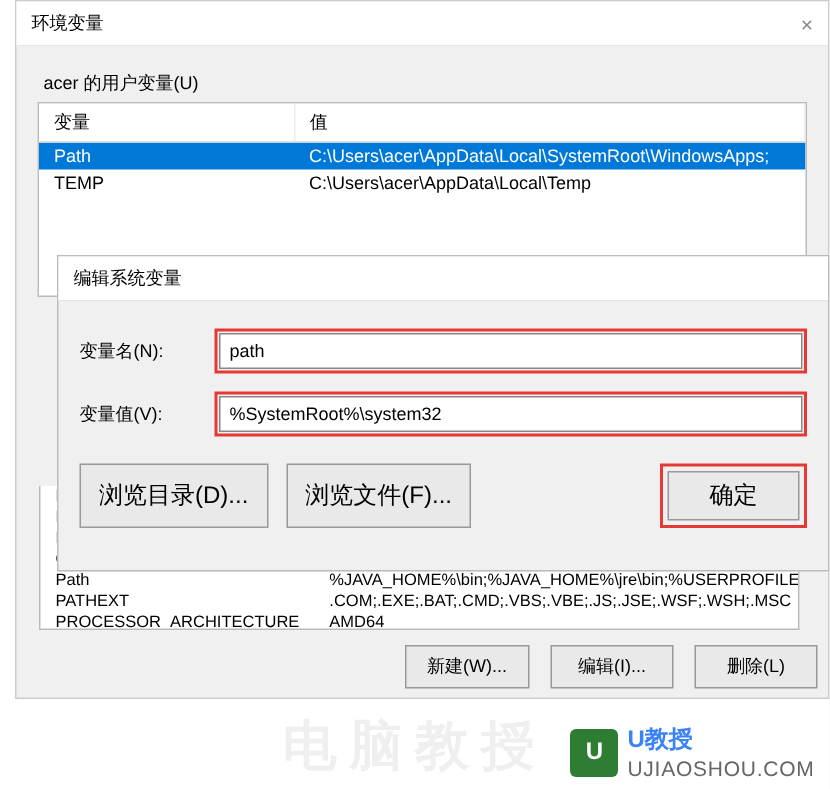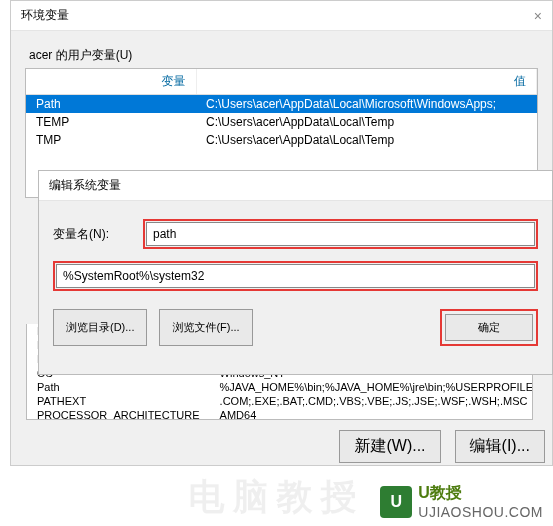--- a/index.html
+++ b/index.html
@@ -7,51 +7,51 @@
 
     
     .outer { position: absolute; left: 10px; top: 0; right: 0; bottom: 60px; border: 1px solid #ccc; background: #f0f0f0; }
     .outer-title { padding: 6px 10px; background: #fff; border-bottom: 1px solid #e5e5e5; display: flex; justify-content: space-between; align-items: center; }
     .outer-close { font-size: 14px; color: #888; }
     .outer-body { padding: 10px 14px; }
     .section-label { margin: 6px 0 4px 4px; }
 
     .tbl-wrap { border: 1px solid #bbb; background: #fff; height: 130px; overflow: hidden; }
     .tbl { width: 100%; border-collapse: collapse; }
-    .tbl th { text-align: right; font-weight: normal; padding: 4px 10px; border-bottom: 1px solid #ddd; border-right: 1px solid #eee; background: #fff; color: #0369a1; }
+    .tbl th { text-align: left; font-weight: normal; padding: 4px 10px; border-bottom: 1px solid #ddd; border-right: 1px solid #eee; background: #fff; color: #000000; }
     .tbl td { padding: 2px 10px; white-space: nowrap; }
     .tbl tr.sel td { background: #0078d7; color: #fff; }
 
     
     .sub { position: absolute; left: 38px; right: 0; top: 170px; border: 1px solid #bbb; background: #f0f0f0; z-index: 2; }
     .sub-title { padding: 6px 10px; background: #fff; border-bottom: 1px solid #e5e5e5; }
     .sub-body { padding: 18px 14px 28px 14px; }
     .row { display: flex; align-items: center; margin-bottom: 12px; }
     .row label { width: 90px; }
     .row .field-wrap { flex: 1; border: 2px solid #e53935; padding: 1px; }
     .row input { width: 100%; border: 1px solid #888; padding: 4px 6px; font-family: inherit; font-size: 12px; outline: none; }
     .btn-row { display: flex; gap: 12px; padding-top: 6px; }
     .btn-row .spacer { flex: 1; }
-    button.win { min-width: 88px; padding: 5px 12px; border: 1px solid #999; background: #e9e9e9; font-family: inherit; font-size: 11px; cursor: pointer; }
+    button.win { min-width: 88px; padding: 5px 12px; border: 1px solid #999; background: #e9e9e9; font-family: inherit; font-size: 16px; cursor: pointer; }
     .hl { border: 2px solid #e53935; padding: 3px; display: inline-block; }
 
     
     .tbl2-wrap { position: absolute; left: 26px; right: 20px; top: 324px; border: 1px solid #bbb; border-top: none; background: #fff; height: 96px; overflow: hidden; z-index: 1; }
     .tbl2 { width: 100%; border-collapse: collapse; }
     .tbl2 td { padding: 1px 10px; white-space: nowrap; overflow: hidden; font-size: 11px; }
 
     
     .lower-btns { position: absolute; left: 26px; right: 8px; top: 430px; display: flex; justify-content: flex-end; gap: 14px; z-index: 1; }
-    .lower-btns button { min-width: 82px; padding: 5px 14px; border: 1px solid #999; background: #e9e9e9; font-family: inherit; font-size: 16px; cursor: pointer; }
+    .lower-btns button { min-width: 82px; padding: 5px 14px; border: 1px solid #999; background: #e9e9e9; font-family: inherit; font-size: 12px; cursor: pointer; }
 
     
     .wm { position: absolute; right: 10px; bottom: 6px; display: flex; align-items: center; gap: 6px; z-index: 10; }
     .wm-badge { width: 32px; height: 32px; background: #2e7d32; display: flex; align-items: center; justify-content: center; font-weight: bold; color: #fff; font-size: 16px; border-radius: 4px; }
     .wm-text { display: flex; flex-direction: column; }
-    .wm-text .big { font-size: 16px; font-weight: bold; color: #4d7c0f; }
+    .wm-text .big { font-size: 16px; font-weight: bold; color: #3b82f6; }
     .wm-text .small { font-size: 14px; color: #666; letter-spacing: 0.5px; }
     .ghost { position: absolute; bottom: 4px; left: 50%; transform: translateX(-50%); font-size: 36px; font-weight: bold; color: #000; opacity: 0.06; pointer-events: none; letter-spacing: 8px; }
   </style>
 </head>
 <body>
 
 <div class="outer">
   <div class="outer-title">
     <span>环境变量</span>
     <span class="outer-close">×</span>
@@ -62,46 +62,43 @@
       <table class="tbl">
         <thead>
           <tr>
             <th style="width:170px">变量</th>
             <th>值</th>
           </tr>
         </thead>
         <tbody>
           <tr class="sel">
             <td>Path</td>
-            <td>C:\Users\acer\AppData\Local\Microsoft\WindowsApps;</td>
+            <td>C:\Users\acer\AppData\Local\SystemRoot\WindowsApps;</td>
           </tr>
           <tr>
             <td>TEMP</td>
-            <td>C:\Users\acer\AppData\Local\Temp</td>
-          </tr>
-          <tr>
-            <td>TMP</td>
             <td>C:\Users\acer\AppData\Local\Temp</td>
           </tr>
         </tbody>
       </table>
     </div>
   </div>
 </div>
 
 <div class="sub">
   <div class="sub-title">编辑系统变量</div>
   <div class="sub-body">
     <div class="row">
       <label>变量名(N):</label>
       <div class="field-wrap">
         <input type="text" value="path" style="">
       </div>
     </div>
     <div class="row">
+      <label>变量值(V):</label>
       <div class="field-wrap">
         <input type="text" value="%SystemRoot%\system32" style="">
       </div>
     </div>
     <div class="btn-row">
       <button class="win">浏览目录(D)...</button>
       <button class="win">浏览文件(F)...</button>
       <div class="spacer"></div>
       <span class="hl">
         <button class="win">确定</button>
@@ -141,20 +138,21 @@
           <td>PROCESSOR_ARCHITECTURE</td>
           <td>AMD64</td>
         </tr>
     </tbody>
   </table>
 </div>
 
 <div class="lower-btns">
   <button>新建(W)...</button>
   <button>编辑(I)...</button>
+  <button>删除(L)</button>
 </div>
 
 <div class="ghost">电脑教授</div>
 
 <div class="wm">
   <div class="wm-badge">U</div>
   <div class="wm-text">
     <span class="big">U教授</span>
     <span class="small">UJIAOSHOU.COM</span>
   </div>

